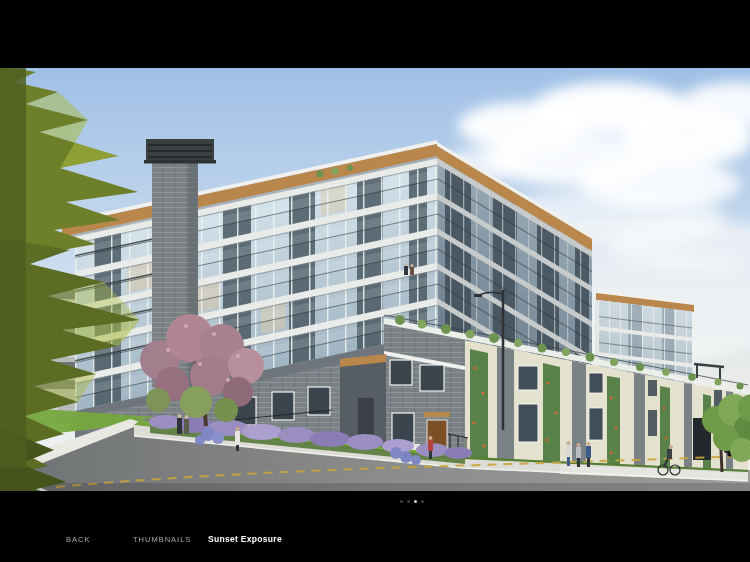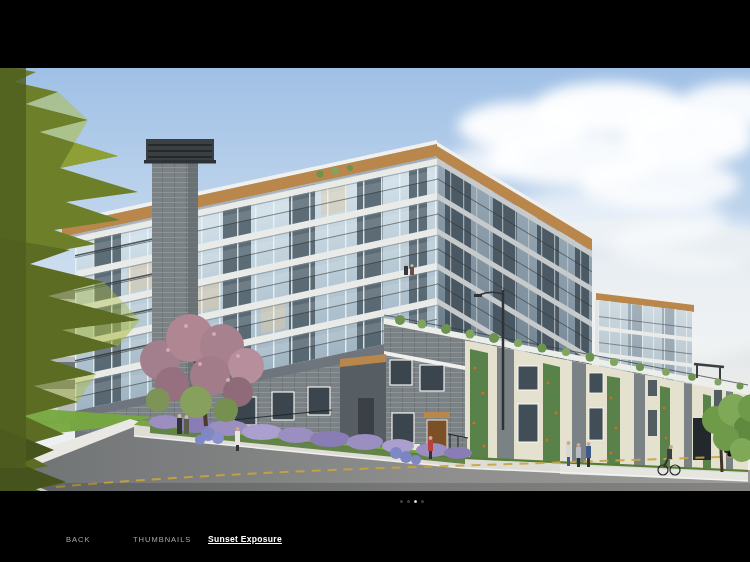--- a/index.html
+++ b/index.html
@@ -11,21 +11,21 @@
   .photo svg{display:block;width:750px;height:423px;}
   .bottombar{position:absolute;left:0;top:491px;width:750px;height:71px;background:var(--bar-bg,#000);margin-left:39px;}
   .pager{position:absolute;left:361px;top:9px;display:flex;gap:4px;align-items:center;}
   .dot{width:3px;height:3px;border-radius:50%;background:var(--dot-dim,#3f3f3f);display:block;}
   .dot.active{background:var(--dot-active,#d6d6d6);}
   .navlabel{position:absolute;top:44px;background:none;border:none;padding:0;margin:0;cursor:pointer;
             color:var(--label-dim,#a9a9a9);font-size:7.5px;letter-spacing:1px;font-weight:500;}
   #btn-back{left:27px;}
   #btn-thumbs{left:94px;}
   #view-title{position:absolute;left:169px;top:43px;color:var(--label-bright,#fff);
-              font-size:8.5px;font-weight:bold;letter-spacing:.3px;text-decoration:underline;}
+              font-size:8.5px;font-weight:bold;letter-spacing:.3px;}
   
   .c-wood{fill:var(--wood,#b9874c)}.c-fwhite{fill:var(--fascia-white,#f0f1ee)}
   .c-slab{fill:var(--slab,#e9ebe9)}.c-rail{fill:var(--railing,#2e3538)}
   .c-brick{fill:var(--brick-gray,#7b8285)}.c-brickd{fill:var(--brick-dark,#5f666b)}
   .c-cap{fill:var(--chimney-cap,#3a3f42)}.c-cream{fill:var(--cream,#e5e1cf)}
   .c-vine{fill:var(--vine,#59814a)}.c-bloom{fill:var(--vine-bloom,#cf6a31)}
   .c-parapet{fill:var(--parapet,#eceee9)}.c-grass{fill:var(--grass,#76a83e)}
   .c-hedge{fill:var(--hedge,#567f36)}.c-bush{fill:var(--bush,#6d9350)}
   .c-swalk{fill:var(--sidewalk,#dddcd6)}.c-swalkb{fill:var(--sidewalk-bright,#e9e8e2)}
   .c-curb{stroke:var(--curb,#f5f5f2)}.c-line{stroke:var(--centerline,#c9a43e)}

